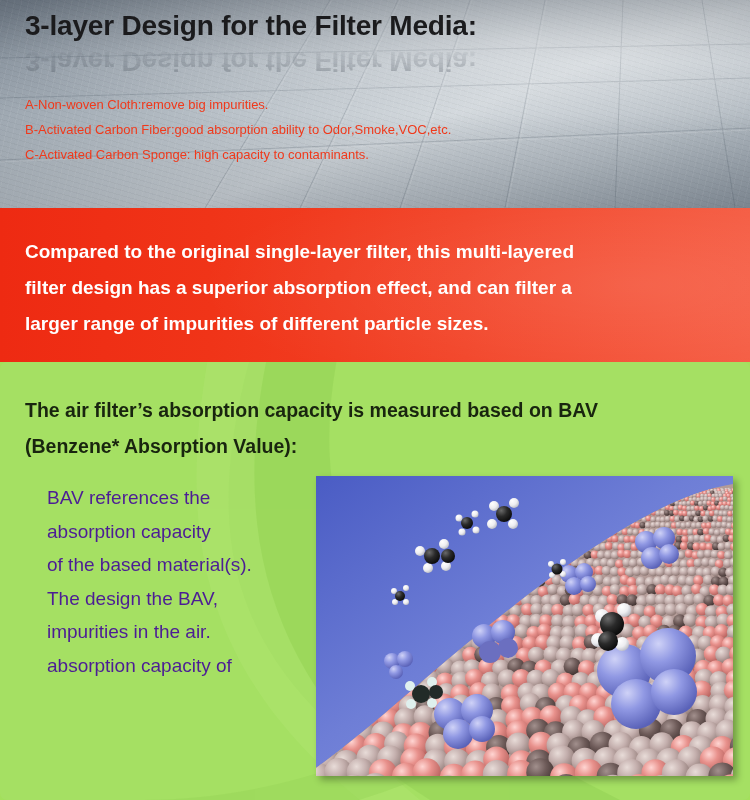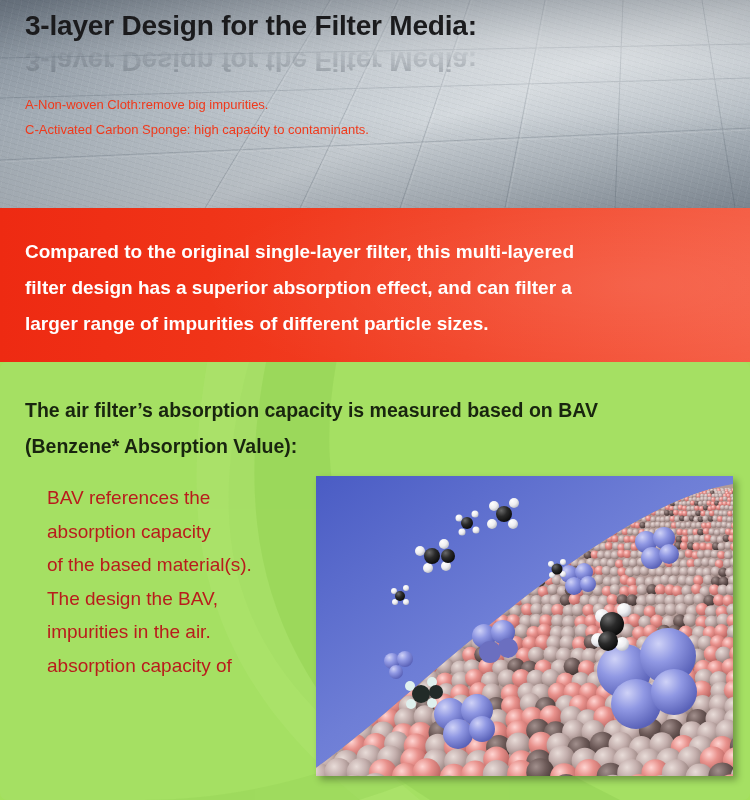--- a/index.html
+++ b/index.html
@@ -149,21 +149,21 @@
     line-height: 36px;
     z-index: 3;
   }
   .green-heading .gl { white-space: nowrap; }
 
   .bav-text {
     position: absolute;
     left: 47px;
     top: 119px;
     width: 255px;
-    color: #b91c1c;
+    color: #4c1d95;
     font-size: 19px;
     line-height: 33.5px;
     z-index: 3;
   }
   .bav-text .bl { white-space: nowrap; }
 
   
   .figure-wrap {
     position: absolute;
     left: 316px;
@@ -209,20 +209,21 @@
     <div class="floor-grain"></div>
     <div class="floor-vignette"></div>
 
     <div class="title-wrap">
       <div class="main-title">3-layer Design for the Filter Media:</div>
       <div class="main-title-reflection">3-layer Design for the Filter Media:</div>
     </div>
 
     <div class="bullets">
       <div class="bullet-line">A-Non-woven Cloth:remove big impurities.</div>
+      <div class="bullet-line">B-Activated Carbon Fiber:good absorption ability to Odor,Smoke,VOC,etc.</div>
       <div class="bullet-line">C-Activated Carbon Sponge: high capacity to contaminants.</div>
     </div>
   </div>
 
   <div class="red-section">
     <div class="red-text">
       <div class="rl">Compared to the original single-layer filter, this multi-layered</div>
       <div class="rl">filter design has a superior absorption effect, and can filter a</div>
       <div class="rl">larger range of impurities of different particle sizes.</div>
     </div>

